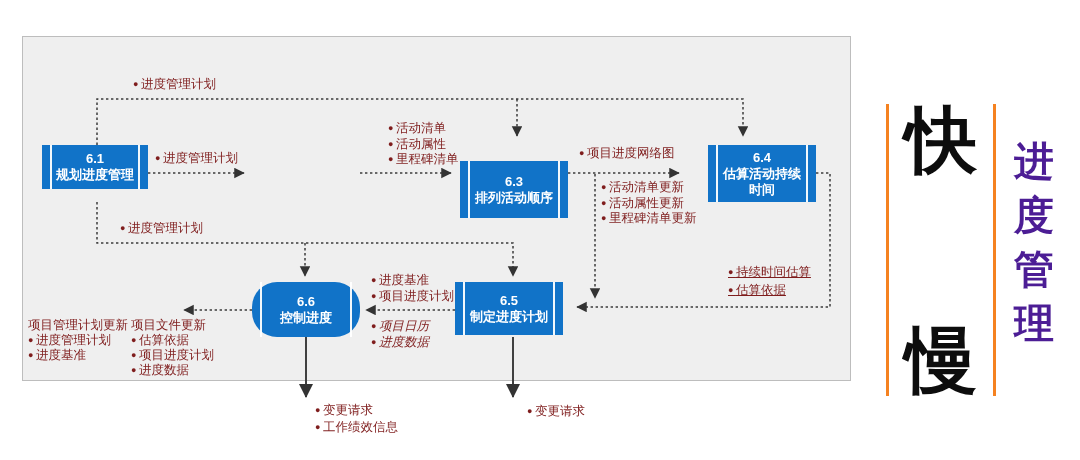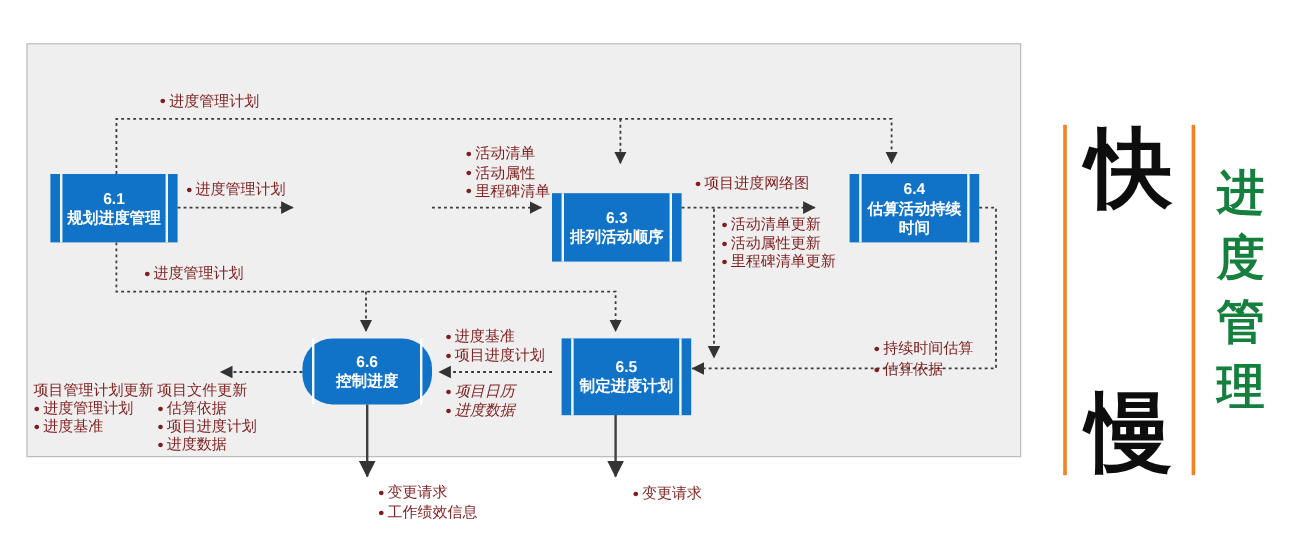--- a/index.html
+++ b/index.html
@@ -36,21 +36,21 @@
     position:absolute;left:886px;top:104px;width:110px;height:292px;z-index:2;
     border-left:3px solid #f58220;border-right:3px solid #f58220;box-sizing:border-box;
     display:flex;flex-direction:column;justify-content:space-between;align-items:center;
   }
   #side-speed span{
     font-size:72px;line-height:72px;font-weight:900;color:#0d0d0d;
     font-family:"DejaVu Sans","Liberation Sans",sans-serif;
   }
   #side-title{
     position:absolute;left:1014px;top:134px;width:46px;z-index:2;
-    font-size:40px;line-height:54px;font-weight:bold;color:#15803d;
+    font-size:40px;line-height:54px;font-weight:bold;color:#4c1d95;
     word-break:break-all;letter-spacing:0;
   }
 </style>
 </head>
 <body>
 
 <div id="stage">
 
   <div id="panel"></div>
 
@@ -74,33 +74,33 @@
       <path d="M460 310 L366 310" marker-end="url(#arr)"></path>
       <path d="M252 310 L184 310" marker-end="url(#arr)"></path>
     </g>
 
     <g stroke="#404040" stroke-width="2" fill="none">
       <path d="M306 337 L306 397" marker-end="url(#arr)"></path>
       <path d="M513 337 L513 397" marker-end="url(#arr)"></path>
     </g>
   </svg>
 
-  <div class="pbox" style="left:42px;top:145px;width:106px;height:57px;">
+  <div class="pbox" style="left:42px;top:145px;width:106px;height:44px;">
     <span class="pid">6.1</span>
     <span class="pname">规划进度管理</span>
   </div>
   <div class="pbox" style="left:460px;top:145px;width:108px;height:57px;margin-top:16px;">
     <span class="pid">6.3</span>
     <span class="pname">排列活动顺序</span>
   </div>
   <div class="pbox" style="left:708px;top:145px;width:108px;height:57px;">
     <span class="pid">6.4</span>
     <span class="pname">估算活动持续时间</span>
   </div>
-  <div class="pbox" style="left:468px;top:282px;width:108px;height:64px;justify-content:center;">
+  <div class="pbox" style="left:455px;top:282px;width:108px;height:53px;justify-content:center;">
     <span class="pid">6.5</span>
     <span class="pname">制定进度计划</span>
   </div>
   <div class="pbox" style="left:252px;top:282px;width:108px;height:55px;border-radius:25px;">
     <span class="pid">6.6</span>
     <span class="pname">控制进度</span>
   </div>
 
   <div class="note" style="left:133px;top:77px;">
     <div class="li">进度管理计划</div>
@@ -119,21 +119,21 @@
   <div class="note" style="left:579px;top:146px;">
     <div class="li">项目进度网络图</div>
   </div>
 
   <div class="note" style="left:601px;top:180px;">
     <div class="li">活动清单更新</div>
     <div class="li">活动属性更新</div>
     <div class="li">里程碑清单更新</div>
   </div>
 
-  <div class="note" style="left:728px;top:281px;line-height:18px;">
+  <div class="note" style="left:728px;top:263px;line-height:18px;text-decoration:underline;">
     <div class="li">持续时间估算</div>
     <div class="li">估算依据</div>
   </div>
 
   <div class="note" style="left:120px;top:221px;">
     <div class="li">进度管理计划</div>
   </div>
 
   <div class="note" style="left:371px;top:273px;">
     <div class="li">进度基准</div>

